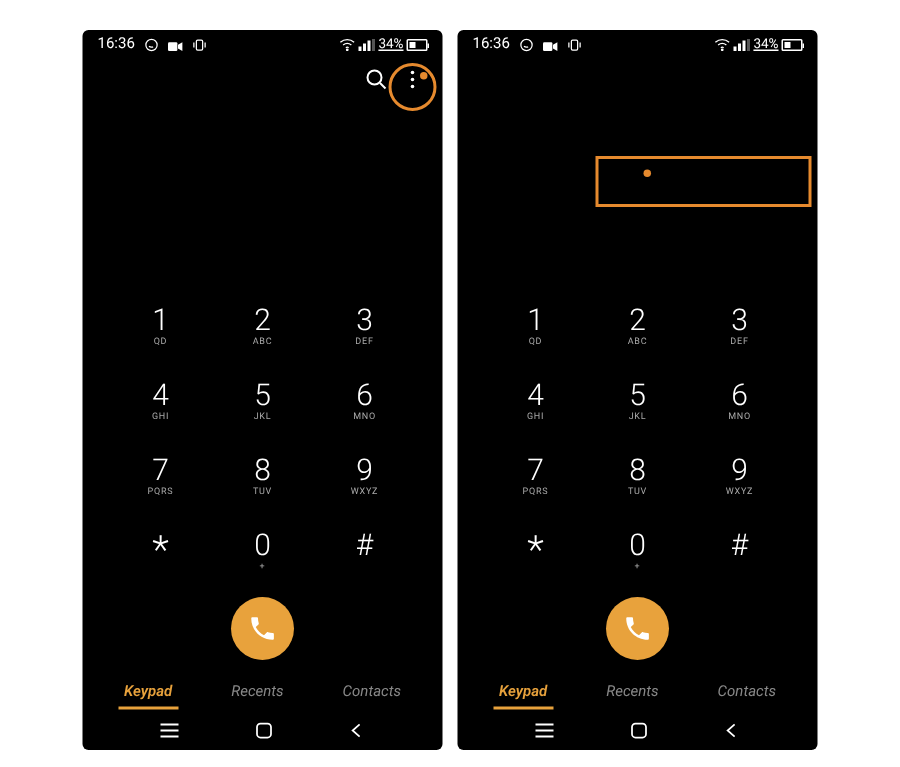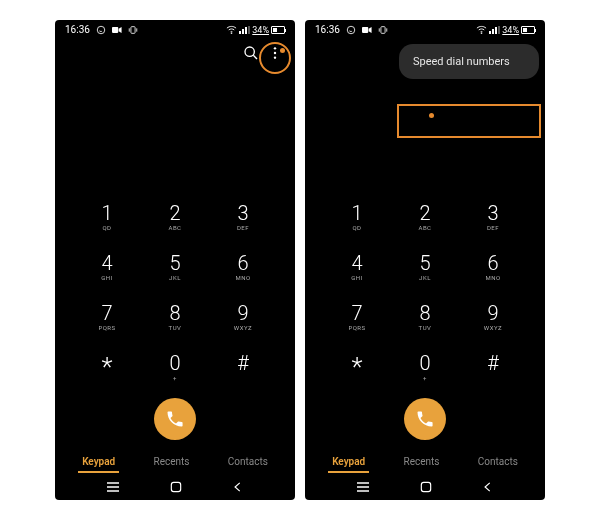--- a/index.html
+++ b/index.html
@@ -23,21 +23,21 @@
       overflow: hidden;
     }
     .status-bar {
       display: flex;
       justify-content: space-between;
       align-items: center;
       padding: 4px 10px 2px;
       font-size: 10px;
       height: 20px;
     }
-    .status-left { display: flex; align-items: center; gap: 6px; }
+    .status-left { display: flex; align-items: flex-end; gap: 6px; }
     .status-right { display: flex; align-items: center; gap: 2px; text-decoration: underline; }
     .status-icon { display: inline-flex; align-items: center; }
     .top-actions {
       display: flex;
       justify-content: flex-end;
       align-items: center;
       gap: 8px;
       padding: 8px 12px 4px;
       height: 36px;
     }
@@ -104,20 +104,21 @@
       align-items: center;
       justify-content: center;
       cursor: pointer;
     }
     .call-btn svg { display: block; }
     .tabs {
       display: flex;
       justify-content: space-around;
       padding: 6px 8px 4px;
       font-size: 10px;
+      font-style: italic;
     }
     .tab {
       color: #888;
       padding: 4px 4px;
       cursor: pointer;
     }
     .tab.active {
       color: #e8a23c;
       border-bottom: 2px solid #e8a23c;
       font-weight: 600;
@@ -380,21 +381,20 @@
       <span style="font-size:9px">34%</span>
       <span class="batt">
           <span class="batt-fill"></span>
         </span>
     </div>
   </div>
 
   <div class="top-actions"></div>
 
   <div class="menu">
-    <div class="menu-item">Speed dial numbers</div>
   </div>
   <div class="menu-highlight"></div>
   <div class="menu-dot"></div>
 
   <div class="spacer-top"></div>
 
   <div class="keypad">
     <div class="key">
         <div class="key-digit">1</div>
         <div class="key-sub">QD</div>

